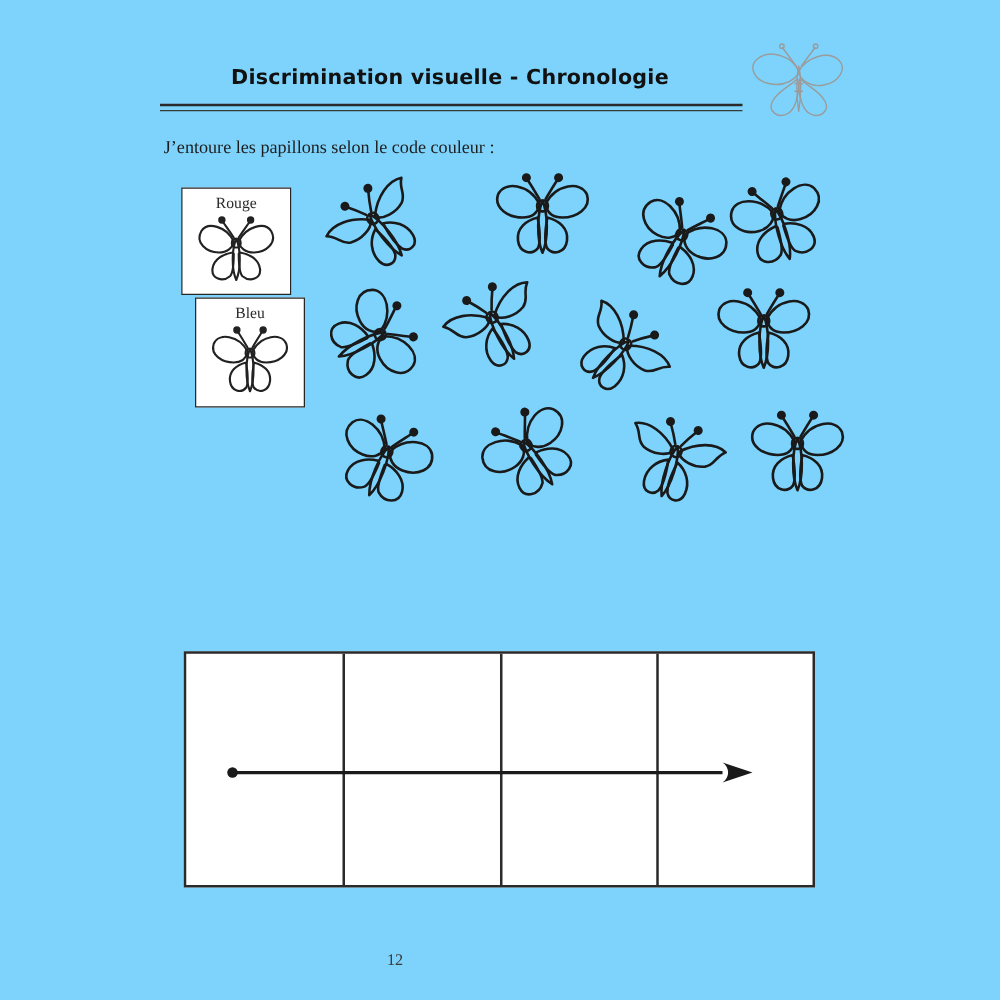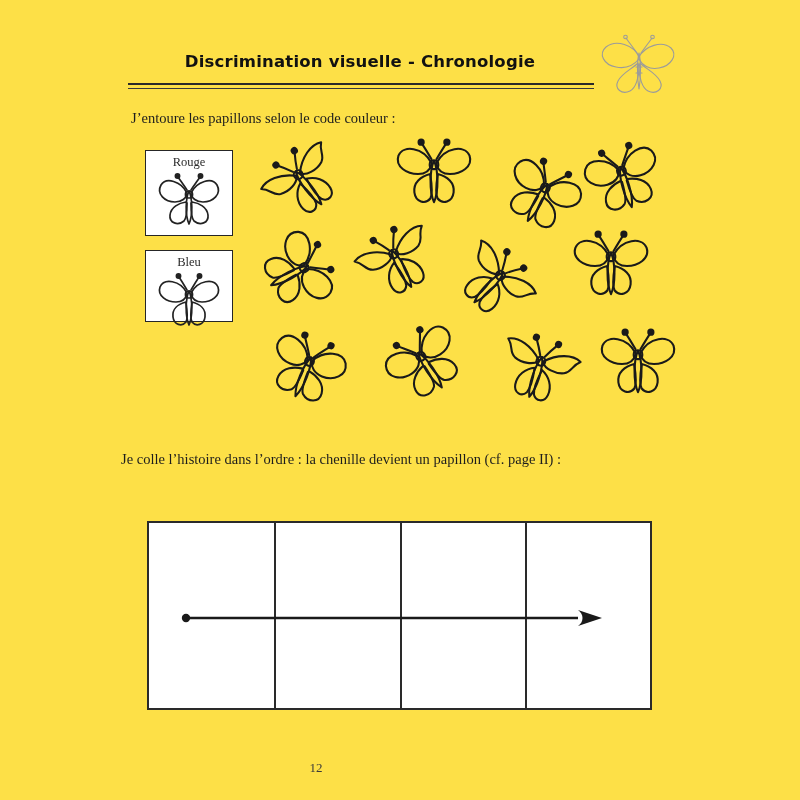--- a/index.html
+++ b/index.html
@@ -12,21 +12,21 @@
     height: 800px;
     position: relative;
     font-family: "Liberation Serif", serif;
     color: #1a1a1a;
     overflow: hidden;
   }
 
   .page {
     position: absolute;
     inset: 0;
-    background: #fde047;
+    background: #7dd3fc;
   }
 
   
   .header-title {
     position: absolute;
     left: 130px;
     top: 52px;
     width: 460px;
     text-align: center;
     font-family: "DejaVu Sans", sans-serif;
@@ -82,21 +82,21 @@
   }
   .legend-cell {
     position: absolute;
     left: 0;
     width: 88px;
     border: 1.6px solid #262626;
     box-sizing: border-box;
     background: #ffffff;
   }
   .legend-cell-0 { top: 0px;   height: 86px; }
-  .legend-cell-1 { top: 100px;  height: 72px; }
+  .legend-cell-1 { top: 88px;  height: 88px; margin-left: 11px; }
   .legend-cell-2 { top: 178px; height: 87px; }
 
   .legend-label {
     position: absolute;
     top: 4px;
     left: 0;
     width: 100%;
     text-align: center;
     font-family: "Liberation Serif", serif;
     font-size: 12.5px;
@@ -405,21 +405,20 @@
             <path d="M35 20 C 31.5 28, 31 45, 35 54 C 39 45, 38.5 28, 35 20 Z"></path>
             <path d="M33 19 C 29.5 13, 27 9, 25 6"></path>
             <path d="M37 19 C 40.5 13, 43 9, 45 6"></path>
             <rect x="31.5" y="20" width="7" height="7" rx="3"></rect>
             <circle cx="24.5" cy="5" r="2.1" fill="#1a1a1a"></circle>
             <circle cx="45.5" cy="5" r="2.1" fill="#1a1a1a"></circle>
           </g>
         </svg></div>
     </div>
 
-  <div class="instruction" id="instruction-2">Je colle l’histoire dans l’ordre : la chenille devient un papillon (cf. page II) :</div>
 
   <div class="grid">
     <div class="grid-divider grid-divider-1"></div>
     <div class="grid-divider grid-divider-2"></div>
     <div class="grid-divider grid-divider-3"></div>
   </div>
 
   <div class="timeline">
     <svg viewBox="0 0 425 28" width="425" height="28" aria-hidden="true">
       <circle cx="6" cy="14" r="4.2" fill="#1a1a1a"></circle>

